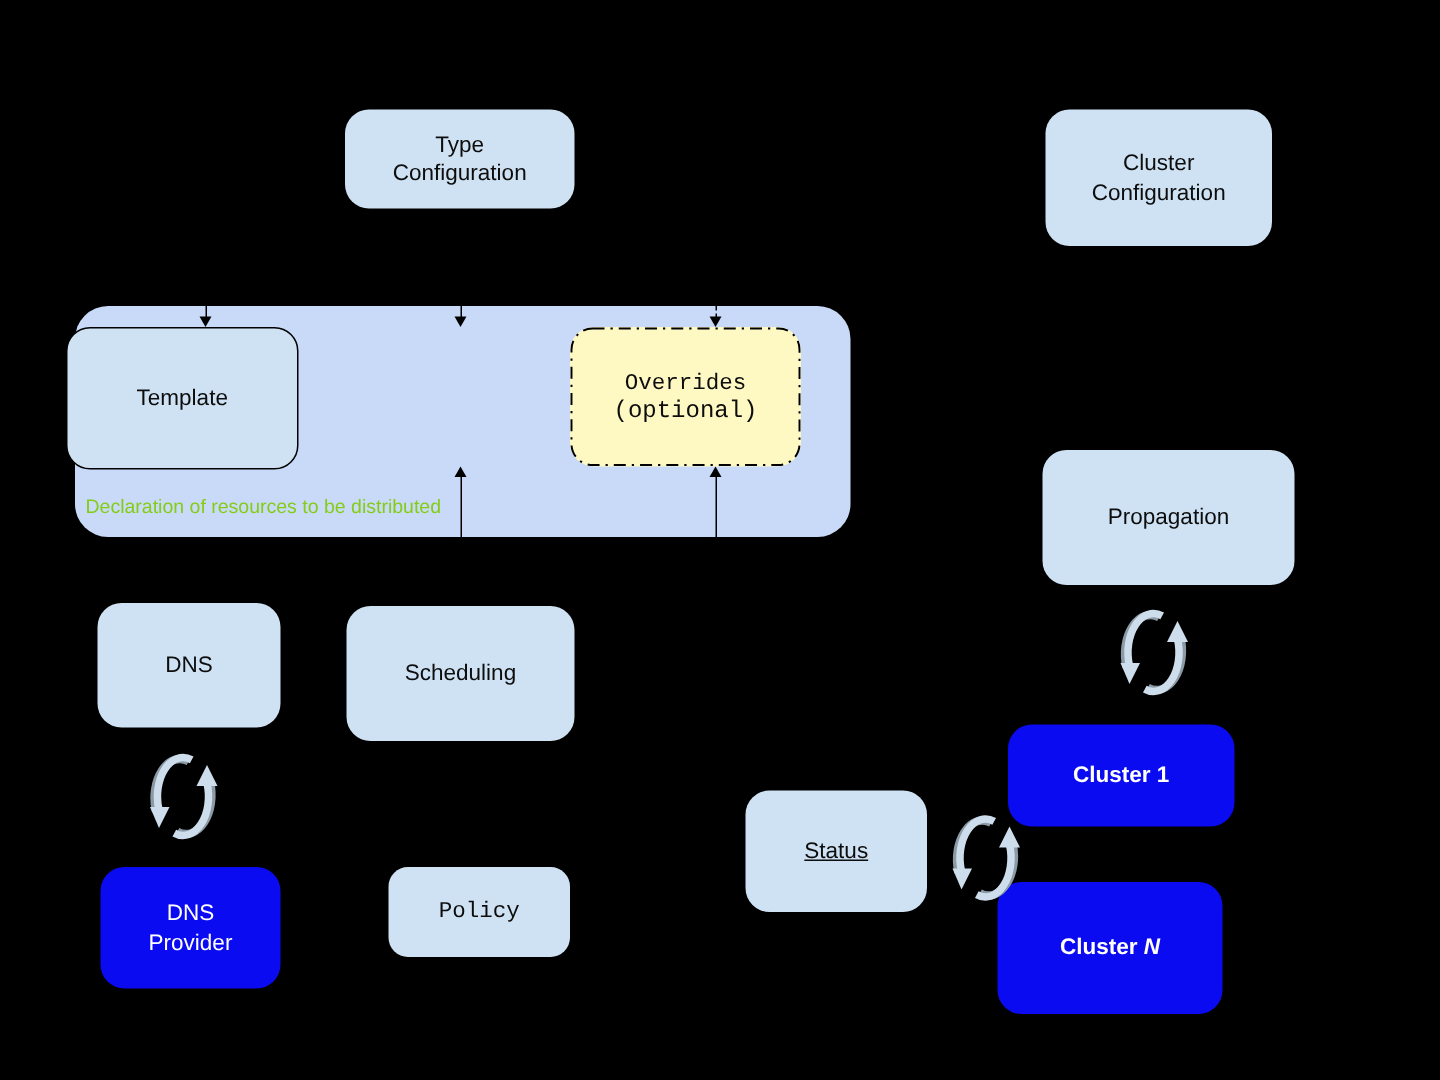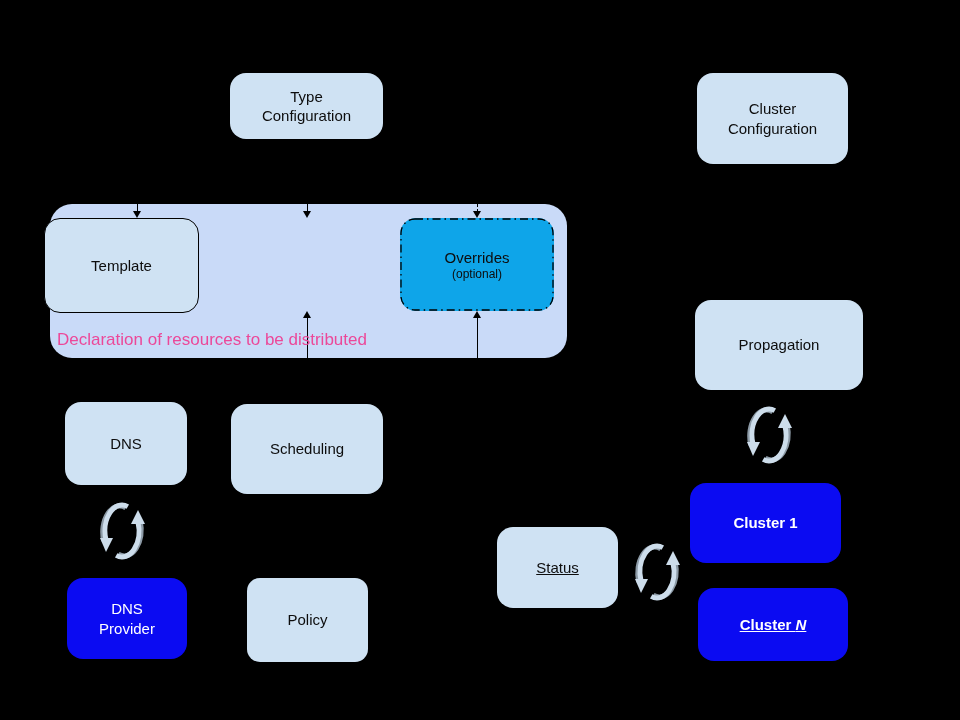--- a/index.html
+++ b/index.html
@@ -13,43 +13,43 @@
   }
   .node .label{font-size:15px;line-height:1.3;white-space:pre-line;}
   .node--bordered{border:1px solid #000;}
   .node--blue{background:#0b0bf2;color:#fff;}
   .node--blue .label{color:#fff;}
   .node--bold .label{font-weight:700;}
   .group{
     position:absolute;background:#c9daf8;border-radius:22px;
   }
   .group-caption{
-    position:absolute;font-size:17px;color:#ec4899;white-space:nowrap;
+    position:absolute;font-size:13px;color:#84cc16;white-space:nowrap;
   }
   .overrides-inner{display:flex;flex-direction:column;align-items:center;gap:1px;}
   .overrides-inner .title{font-size:15px;}
-  .overrides-inner .subtitle{font-size:12px;text-align:center;}
+  .overrides-inner .subtitle{font-size:16px;text-align:center;}
   .dash-border{position:absolute;inset:0;pointer-events:none;}
 
   
   #type-config{left:230px;top:73px;width:153px;height:66px;}
   #cluster-config{left:697px;top:73px;width:151px;height:91px;}
   #group{left:50px;top:204px;width:517px;height:154px;}
   #template{left:44px;top:218px;width:153px;height:93px;text-align:center;}
   #placement{left:230px;top:218px;width:153px;height:93px;}
-  #overrides{left:400px;top:218px;width:154px;height:93px;background:#0ea5e9;}
+  #overrides{left:380px;top:218px;width:154px;height:93px;background:#fef9c3;font-family:Liberation Mono, monospace;}
   #declaration{left:57px;top:330px;}
   #dns{left:65px;top:402px;width:122px;height:83px;}
   #scheduling{left:231px;top:404px;width:152px;height:90px;}
   #dns-provider{left:67px;top:578px;width:120px;height:81px;}
-  #policy{left:247px;top:578px;width:121px;height:84px;border-radius:13px;}
+  #policy{left:259px;top:578px;width:121px;height:60px;border-radius:13px;font-family:Liberation Mono, monospace;}
   #status{left:497px;top:527px;width:121px;height:81px;text-decoration:underline;}
   #propagation{left:695px;top:300px;width:168px;height:90px;}
-  #cluster-1{left:690px;top:483px;width:151px;height:80px;}
-  #cluster-n{left:698px;top:588px;width:150px;height:73px;text-decoration:underline;}
+  #cluster-1{left:672px;top:483px;width:151px;height:68px;}
+  #cluster-n{left:665px;top:588px;width:150px;height:88px;}
 
   
   .sync{position:absolute;width:54px;height:76px;}
   #sync-dns{left:95px;top:493px;}
   #sync-propagation{left:742px;top:397px;}
   #sync-status{left:630px;top:534px;}
 
   
   .arrow{position:absolute;width:9px;}
   .arrow .line{position:absolute;left:4px;width:0;border-left:1px solid #000;}

